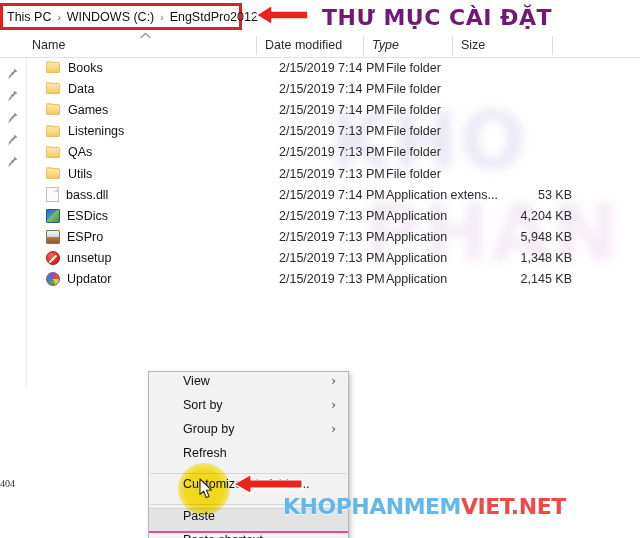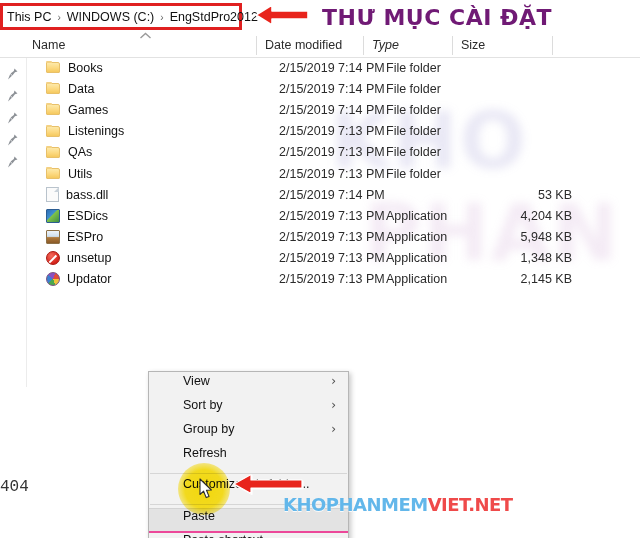--- a/index.html
+++ b/index.html
@@ -310,36 +310,36 @@
     left: 232px; top: 472px;
     z-index: 12;
   }
 
   
   #site-watermark {
     position: absolute;
     left: 283px; top: 494px;
     font-family: "DejaVu Sans", sans-serif;
     font-weight: bold;
-    font-size: 18px;
+    font-size: 22px;
     letter-spacing: -0.5px;
     z-index: 14;
     white-space: nowrap;
     text-shadow: 0 1px 0 rgba(255,255,255,0.8);
   }
   #site-watermark .wm-blue { color: #63b7ea; }
   #site-watermark .wm-red  { color: #ef4a4a; }
 
   
   #stray-text {
     position: absolute;
     left: 0px; top: 478px;
-    font-size: 16px;
+    font-size: 10px;
     color: #333;
-    font-family: Liberation Mono, monospace;
+    font-family: Liberation Serif, serif;
     z-index: 2;
   }
   #navpane-divider {
     position: absolute;
     left: 26px; top: 57px;
     width: 1px; height: 330px;
     background: #ececec;
     z-index: 1;
   }
 </style>
@@ -479,20 +479,21 @@
     <span class="cell-type">File folder</span>
     <span class="cell-size"></span>
   </div>
 
   <div class="file-row">
     <span class="cell-name">
       <span class="icon-file"></span>
       <span>bass.dll</span>
     </span>
     <span class="cell-date">2/15/2019 7:14 PM</span>
+    <span class="cell-type">Application extens...</span>
     <span class="cell-size">53 KB</span>
   </div>
 
   <div class="file-row">
     <span class="cell-name">
       <span class="icon-app esdics"></span>
       <span>ESDics</span>
     </span>
     <span class="cell-date">2/15/2019 7:13 PM</span>
     <span class="cell-type">Application</span>

